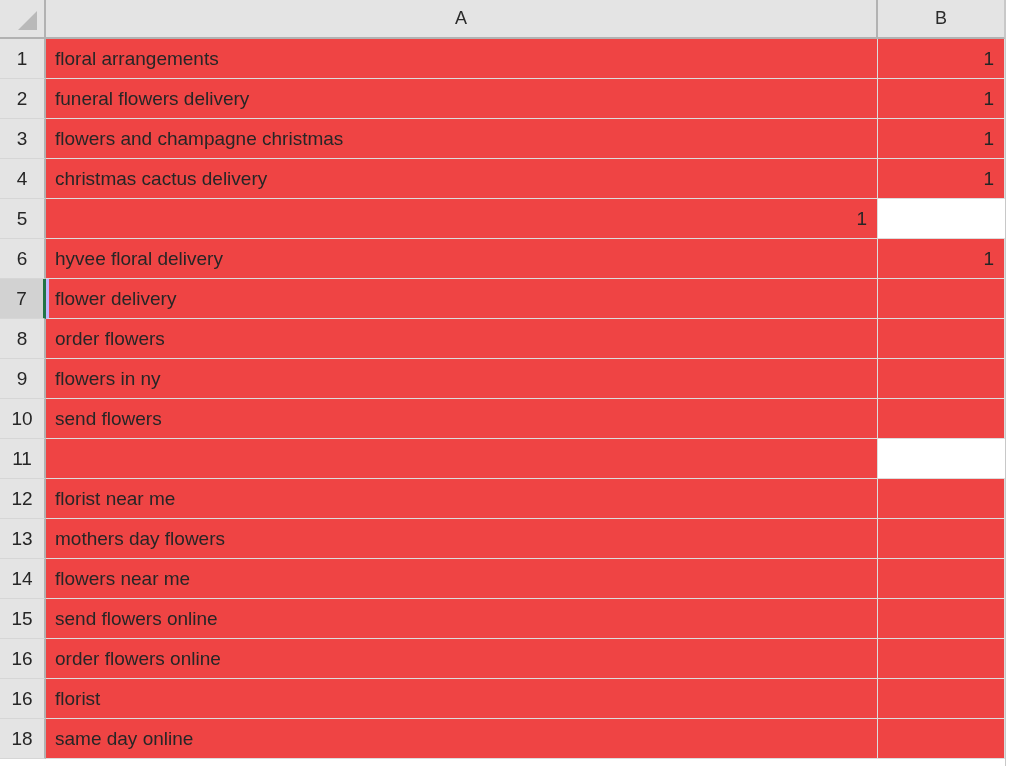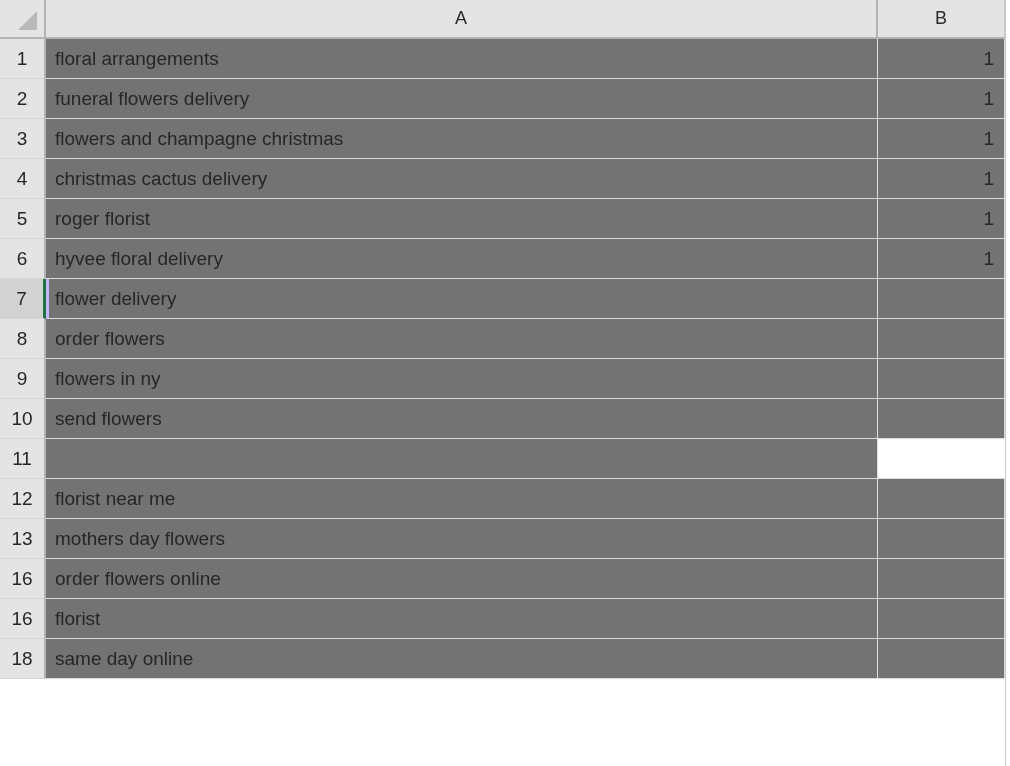--- a/index.html
+++ b/index.html
@@ -77,21 +77,21 @@
     border-bottom: 1px solid #d6d6d6;
     border-right: 2px solid #b2b2b2;
     user-select: none;
   }
   .rowhead.selected {
     background: #d2d2d2;
     border-right: 3px solid #217346;
   }
 
   .cell {
-    background: #737373;
+    background: #ef4444;
     border-bottom: 1px solid #dcdcdc;
     border-right: 1px solid #dcdcdc;
     padding: 0 9px;
     white-space: nowrap;
     overflow: hidden;
   }
   .cell-a { padding-left: 9px; }
   .cell-a.active {
     border-left: 3px solid #c4b5fd;
     padding-left: 6px;
@@ -152,21 +152,20 @@
         <div class="cell-pad"></div>
       </div>
       <div class="grid data-row">
         <div class="rowhead">4</div>
         <div class="cell cell-a">christmas cactus delivery</div>
         <div class="cell cell-b">1</div>
         <div class="cell-pad"></div>
       </div>
       <div class="grid data-row">
         <div class="rowhead">5</div>
-        <div class="cell cell-a">roger florist</div>
         <div class="cell cell-b">1</div>
         <div class="cell-pad"></div>
       </div>
       <div class="grid data-row">
         <div class="rowhead">6</div>
         <div class="cell cell-a">hyvee floral delivery</div>
         <div class="cell cell-b">1</div>
         <div class="cell-pad"></div>
       </div>
       <div class="grid data-row">
@@ -204,20 +203,32 @@
         <div class="cell cell-b"></div>
         <div class="cell-pad"></div>
       </div>
       <div class="grid data-row">
         <div class="rowhead">13</div>
         <div class="cell cell-a">mothers day flowers</div>
         <div class="cell cell-b"></div>
         <div class="cell-pad"></div>
       </div>
       <div class="grid data-row">
+        <div class="rowhead">14</div>
+        <div class="cell cell-a">flowers near me</div>
+        <div class="cell cell-b"></div>
+        <div class="cell-pad"></div>
+      </div>
+      <div class="grid data-row">
+        <div class="rowhead">15</div>
+        <div class="cell cell-a">send flowers online</div>
+        <div class="cell cell-b"></div>
+        <div class="cell-pad"></div>
+      </div>
+      <div class="grid data-row">
         <div class="rowhead">16</div>
         <div class="cell cell-a">order flowers online</div>
         <div class="cell cell-b"></div>
         <div class="cell-pad"></div>
       </div>
       <div class="grid data-row">
         <div class="rowhead">16</div>
         <div class="cell cell-a">florist</div>
         <div class="cell cell-b"></div>
         <div class="cell-pad"></div>

